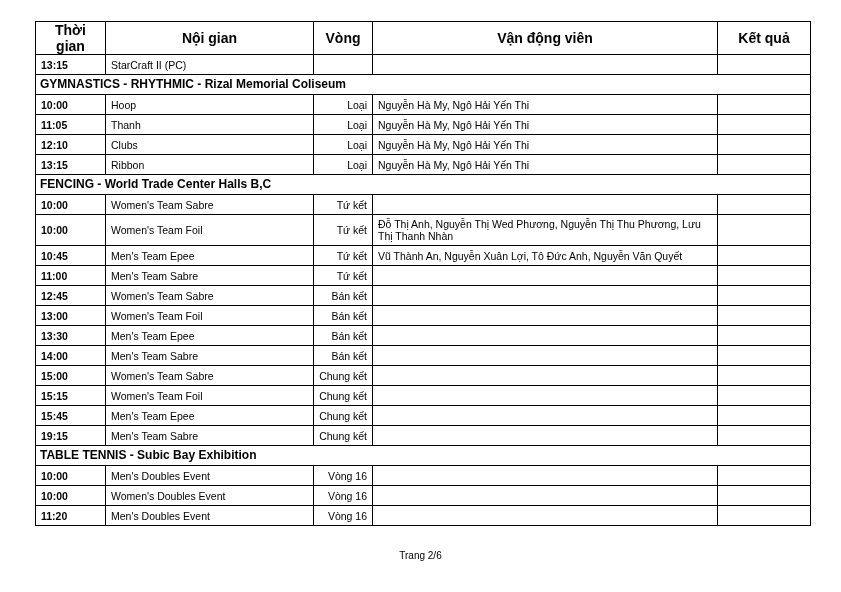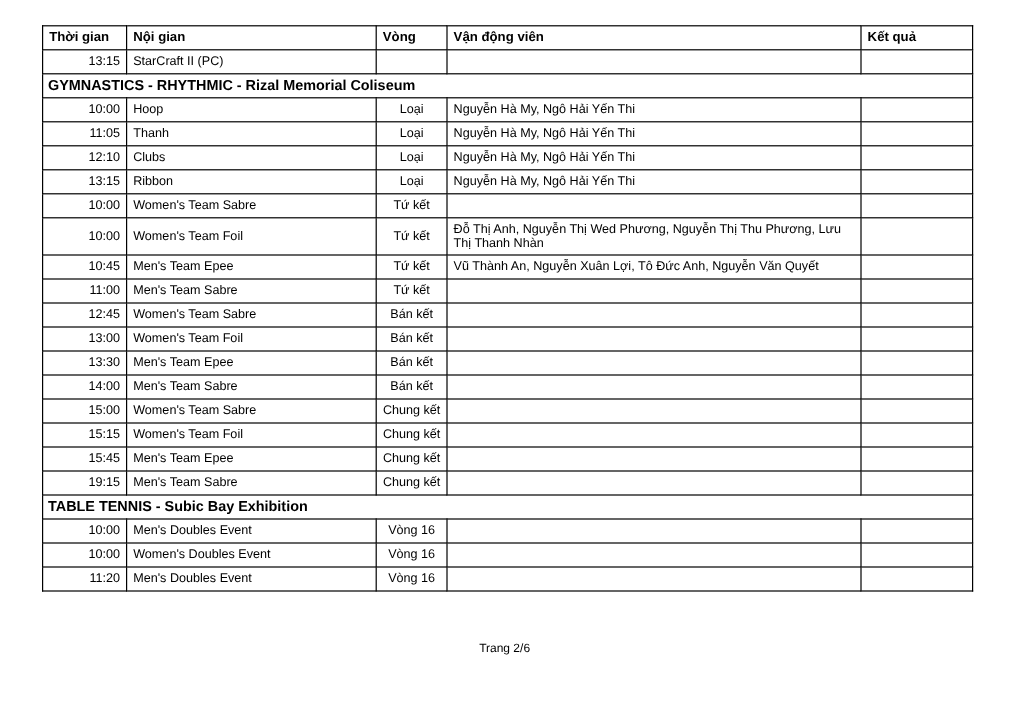--- a/index.html
+++ b/index.html
@@ -46,53 +46,54 @@
   
   col.c-time   { width: 70px; }
   col.c-event  { width: 208px; }
   col.c-round  { width: 59px; }
   col.c-ath    { width: 345px; }
   col.c-result { width: 93px; }
 
   thead th {
     background: #fdf0ce;
     font-weight: bold;
-    text-align: left;
+    text-align: center;
     height: 22px;
-    font-size: 11px;
+    font-size: 14px;
   }
   td.time {
+    text-align: left;
+    font-weight: bold;
+  }
+  td.event {
+    text-align: left;
+  }
+  td.round {
     text-align: right;
-  }
-  td.event {
-    text-align: left;
-  }
-  td.round {
-    text-align: center;
   }
   td.athletes {
     text-align: left;
   }
   td.result {
     text-align: left;
   }
   tr.section-row td {
     font-weight: bold;
     text-align: left;
     height: 20px;
     font-size: 12px;
     padding-left: 4px;
   }
   tr.tall td {
     height: 31px;
   }
   .footer {
     position: absolute;
     left: 0;
-    top: 535px;
+    top: 550px;
     width: 841px;
     text-align: center;
     font-size: 10px;
     color: #000000;
   }
 </style>
 </head>
 <body>
 
 <div class="page">
@@ -146,20 +147,23 @@
             <td class="athletes">Nguyễn Hà My, Ngô Hải Yến Thi</td>
             <td class="result"></td>
           </tr>
           <tr class="event-row">
             <td class="time">13:15</td>
             <td class="event">Ribbon</td>
             <td class="round">Loại</td>
             <td class="athletes">Nguyễn Hà My, Ngô Hải Yến Thi</td>
             <td class="result"></td>
           </tr>
+          <tr class="section-row">
+            <td colspan="5">FENCING - World Trade Center Halls B,C</td>
+          </tr>
           <tr class="event-row">
             <td class="time">10:00</td>
             <td class="event">Women's Team Sabre</td>
             <td class="round">Tứ kết</td>
             <td class="athletes"></td>
             <td class="result"></td>
           </tr>
           <tr class="event-row tall">
             <td class="time">10:00</td>
             <td class="event">Women's Team Foil</td>

